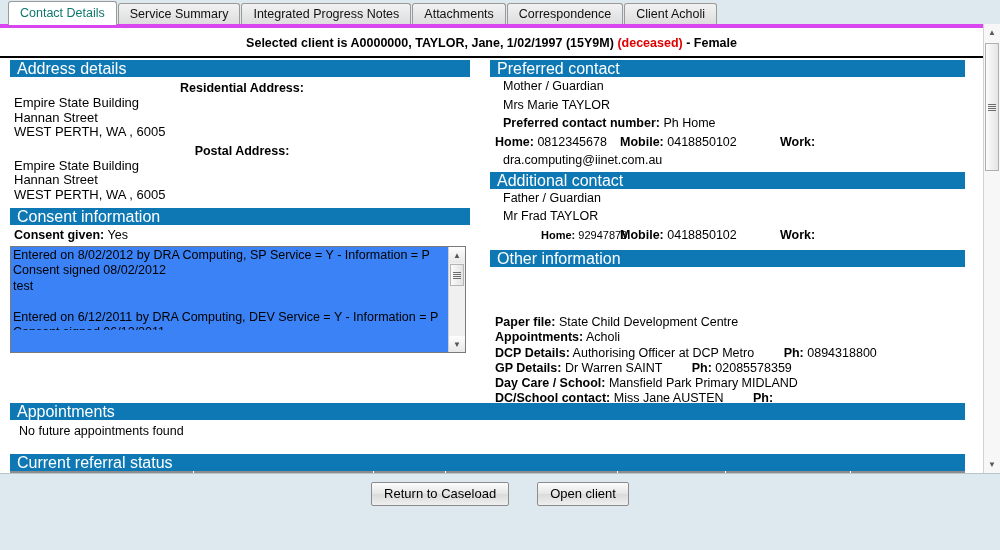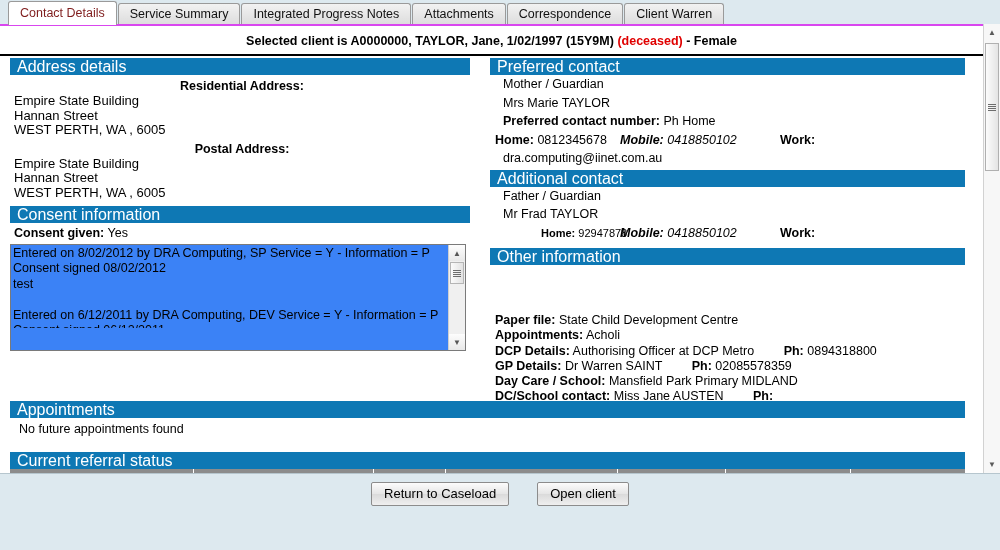--- a/index.html
+++ b/index.html
@@ -48,32 +48,32 @@
     box-sizing: border-box;
     cursor: pointer;
     position: relative;
   }
   .tab.active {
     background: #ffffff;
     border-color: #9a9a9a;
     height: 24px;
     line-height: 23px;
     z-index: 3;
-    color: #7f1d1d;
+    color: #0f766e;
   }
 
   
   .content-frame {
     position: absolute;
     left: 0;
     top: 24px;
     width: 1000px;
     height: 449px;
     background: #ffffff;
-    border-top: 2px solid #d946ef;
+    border-top: 4px solid #d946ef;
     box-sizing: border-box;
     overflow: hidden;
   }
 
   
   .client-header {
     position: absolute;
     left: 0;
     top: 0;
     width: 983px;
@@ -200,21 +200,21 @@
   }
   .grip {
     width: 8px; height: 7px;
     background: repeating-linear-gradient(to bottom,#6d6d6d 0 1px,transparent 1px 2px);
   }
 
   
   .cline { font-size: 12.5px; line-height: 18.5px; padding-left: 5px; white-space: nowrap; margin-left: 8px;}
   .ph-row { position: relative; height: 18.5px; }
   .ph-row .c1 { position: absolute; left: 5px; }
-  .ph-row .c2 { position: absolute; left: 130px; font-style: italic; }
+  .ph-row .c2 { position: absolute; left: 130px; }
   .ph-row .c3 { position: absolute; left: 290px; }
 
   .oi-row { position: relative; font-size:12.5px; line-height: 15.3px; padding-left:5px; white-space: nowrap;}
   .oi-ph { padding-left: 26px; }
 
   
   .appt-text {
     font-size: 12.5px;
     padding: 4px 0 0 9px;
     color:#000;
@@ -306,21 +306,21 @@
 <body>
 
 <div id="app">
 
   <div class="tabstrip">
     <div class="tab active"><span>Contact Details</span></div>
     <div class="tab"><span>Service Summary</span></div>
     <div class="tab"><span>Integrated Progress Notes</span></div>
     <div class="tab"><span>Attachments</span></div>
     <div class="tab"><span>Correspondence</span></div>
-    <div class="tab"><span>Client Warren</span></div>
+    <div class="tab"><span>Client Acholi</span></div>
   </div>
 
   <div class="content-frame">
 
     <div class="client-header">
       <span>Selected client is A0000000, TAYLOR, Jane, 1/02/1997 (15Y9M)</span>
       <span class="deceased">(deceased)</span>
       <span class="sep">- Female</span>
     </div>
 

